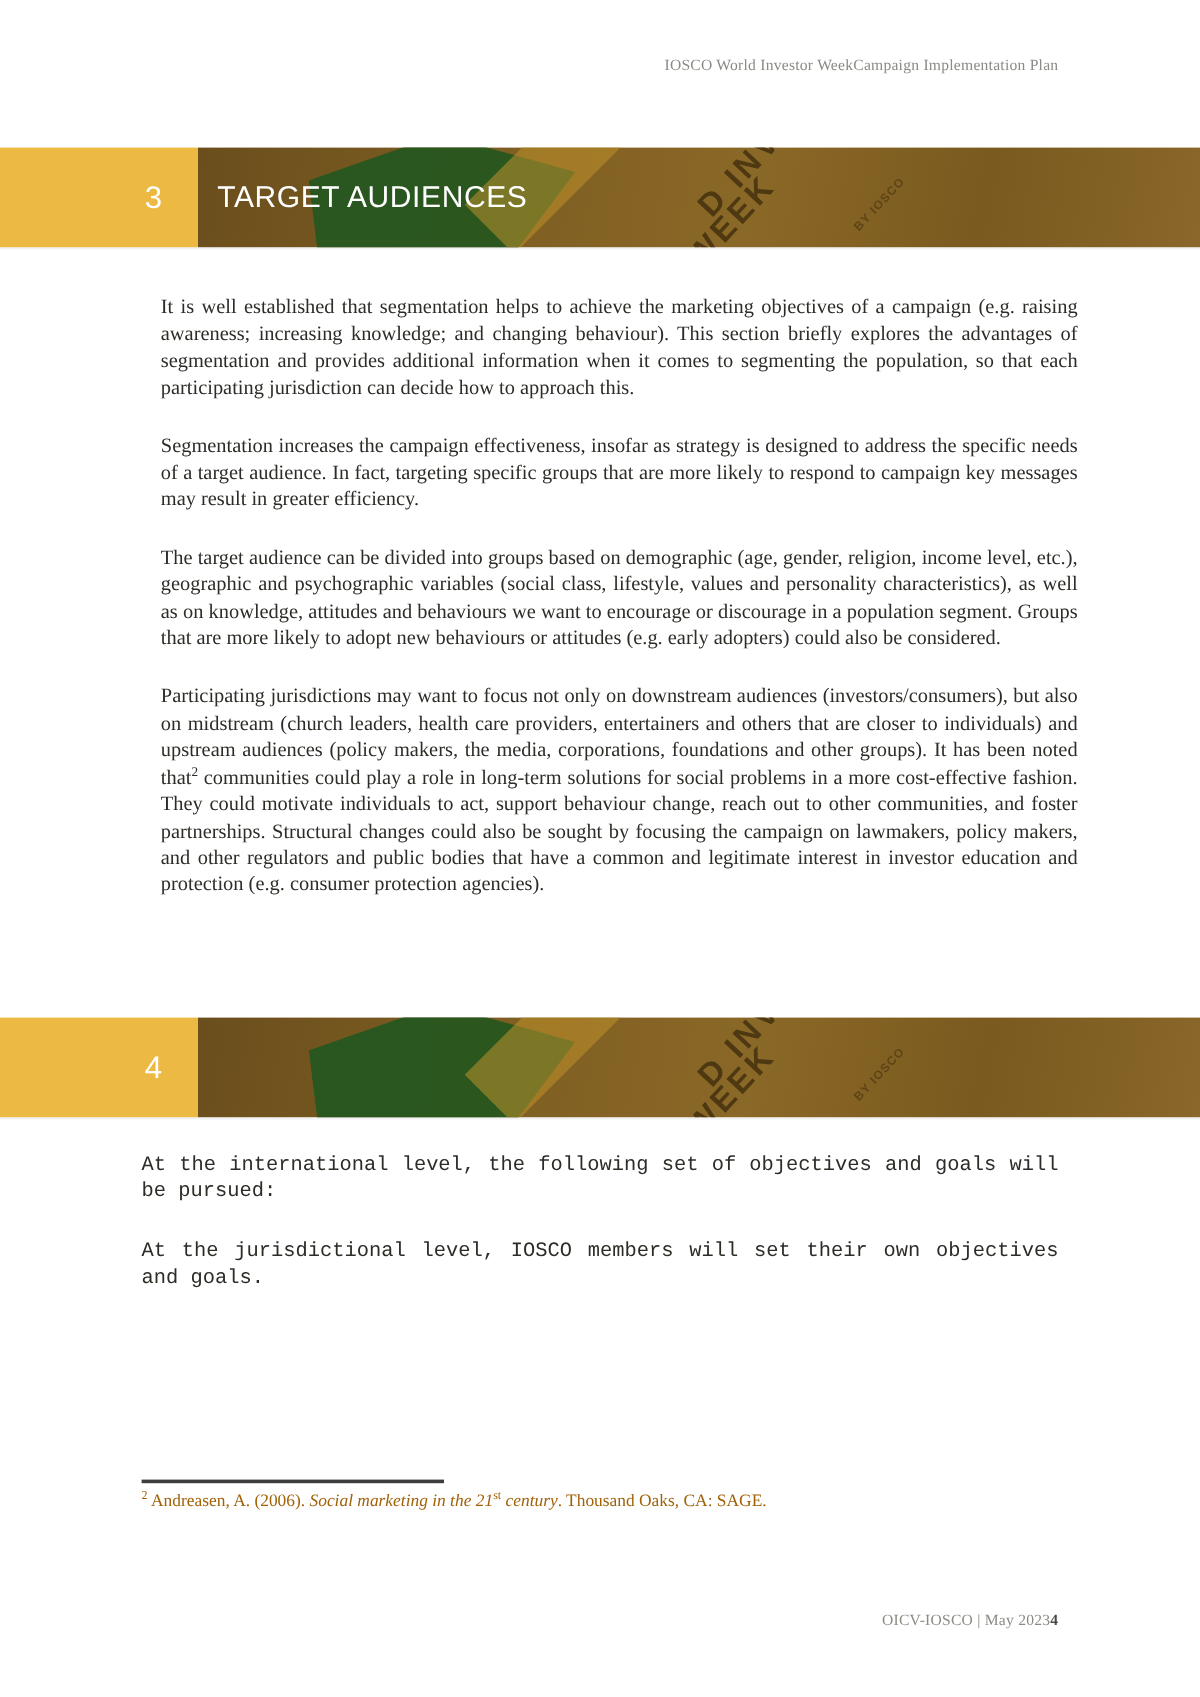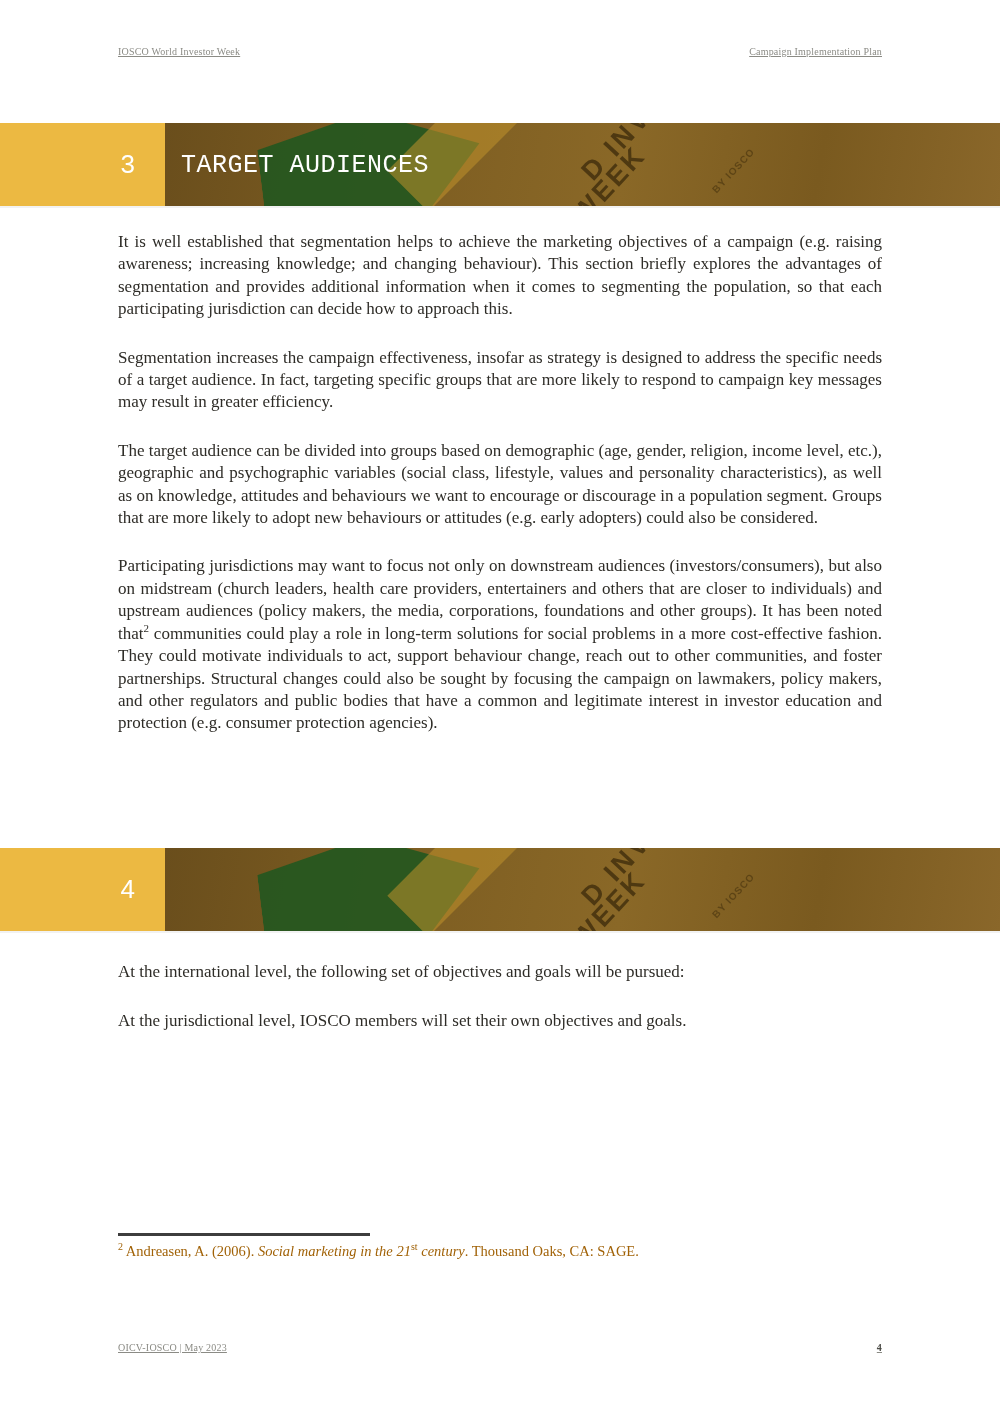--- a/index.html
+++ b/index.html
@@ -8,22 +8,22 @@
     width:1000px;height:1414px;
     background:#ffffff;
     font-family:"Liberation Serif", serif;
     color:#2e2c27;
     overflow:hidden;
   }
 
   
   .running-head{
     position:absolute;left:118px;right:118px;
-    display:flex;justify-content:space-between;
-    font-size:10px;color:#8b8b85;letter-spacing:.2px;text-decoration:underline;
+    display:flex;justify-content:flex-end;
+    font-size:13px;color:#8b8b85;letter-spacing:.2px;
   }
   .hdr{top:46px;}
   .ftr{top:1342px;}
   .ftr .pageno{color:#4a4a44;font-weight:bold;}
 
   
   .banner{
     position:absolute;left:0;right:0;height:83px;
     display:flex;
     box-shadow:0 2px 0 rgba(0,0,0,0.05);
@@ -59,37 +59,37 @@
     font-family:"Liberation Sans", sans-serif;
     font-weight:bold;color:rgba(62,44,12,.78);
     transform:rotate(-47deg);letter-spacing:3px;white-space:nowrap;
   }
   .art-1{left:408px;top:6px;font-size:27px;}
   .art-2{left:398px;top:46px;font-size:27px;}
   .art-3{left:540px;top:42px;font-size:10px;letter-spacing:1px;color:rgba(70,50,14,.6);}
   .banner-title{
     position:absolute;left:16px;top:50%;transform:translateY(-50%);
     margin:0;
-    font-family:Liberation Mono, monospace;
+    font-family:Liberation Sans, sans-serif;
     font-weight:500;font-size:25px;letter-spacing:.5px;
     color:#ffffff;
   }
 
   
   .textblock{
     position:absolute;left:118px;width:764px;
     font-size:17px;line-height:22.4px;
     text-align:justify;
   }
-  .tb-3{top:231px;}
+  .tb-3{top:245px;margin-left:16px;}
   .tb-4{top:961px;}
   .textblock p{margin:0 0 26px 0;}
   .textblock p.tight{margin:0;}
-  .textblock p.intro{margin:0 0 11px 0;}
-  .textblock p.closing{margin:27px 0 0 0;}
+  .textblock p.intro{margin:0 0 11px 0;font-family:Liberation Mono, monospace;}
+  .textblock p.closing{margin:27px 0 0 0;font-family:Liberation Mono, monospace;}
   sup{font-size:11px;line-height:0;}
 
   
   .footnote{
     position:absolute;left:118px;top:1233px;width:764px;
     color:#a16207;font-size:14.5px;
   }
   .footnote-rule{
     width:252px;border:0;border-top:3px solid #3d3d3d;margin:0 0 7px 0;
   }

